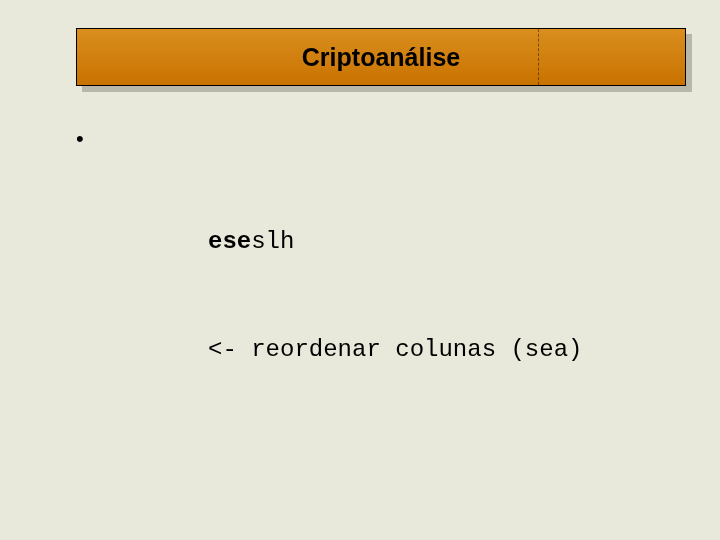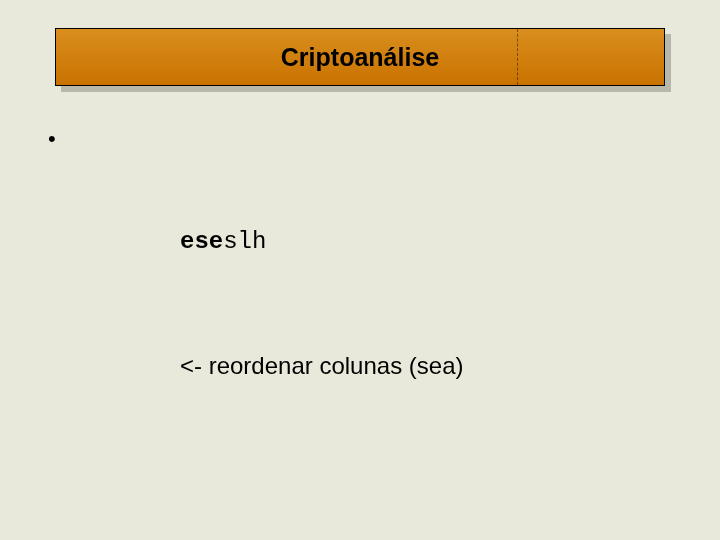--- a/index.html
+++ b/index.html
@@ -9,21 +9,21 @@
     height: 540px;
     background: #e9e9db;
     font-family: Arial, Helvetica, sans-serif;
     color: #000;
   }
   .slide {
     position: relative;
     width: 720px;
     height: 540px;
     box-sizing: border-box;
-    padding: 28px 48px;
+    padding: 28px 76px;
   }
   .title-wrap {
     position: relative;
     width: 610px;
     height: 58px;
     margin: 0 auto 40px auto;
   }
   .title-shadow {
     position: absolute;
     left: 6px;
@@ -104,19 +104,19 @@
   </div>
 
   <div class="content">
 
     <div class="bullet-row">
       <span class="bullet-dot">•</span>
     </div>
 
     <div class="mono-block">
       <div class="note-row"><span><span class="key3">ese</span><span>slh</span></span><span style="font-family:Arial,Helvetica,sans-serif;"></span></div>
-      <div class="note-row"><span style="font-family:Liberation Sans, sans-serif;margin-top:16px;">&lt;- reordenar colunas (sea)</span></div>
+      <div class="note-row"><span style="font-family:Liberation Mono, monospace;">&lt;- reordenar colunas (sea)</span></div>
       
       
     </div>
 
   </div>
 </div>
 
 </body></html>

